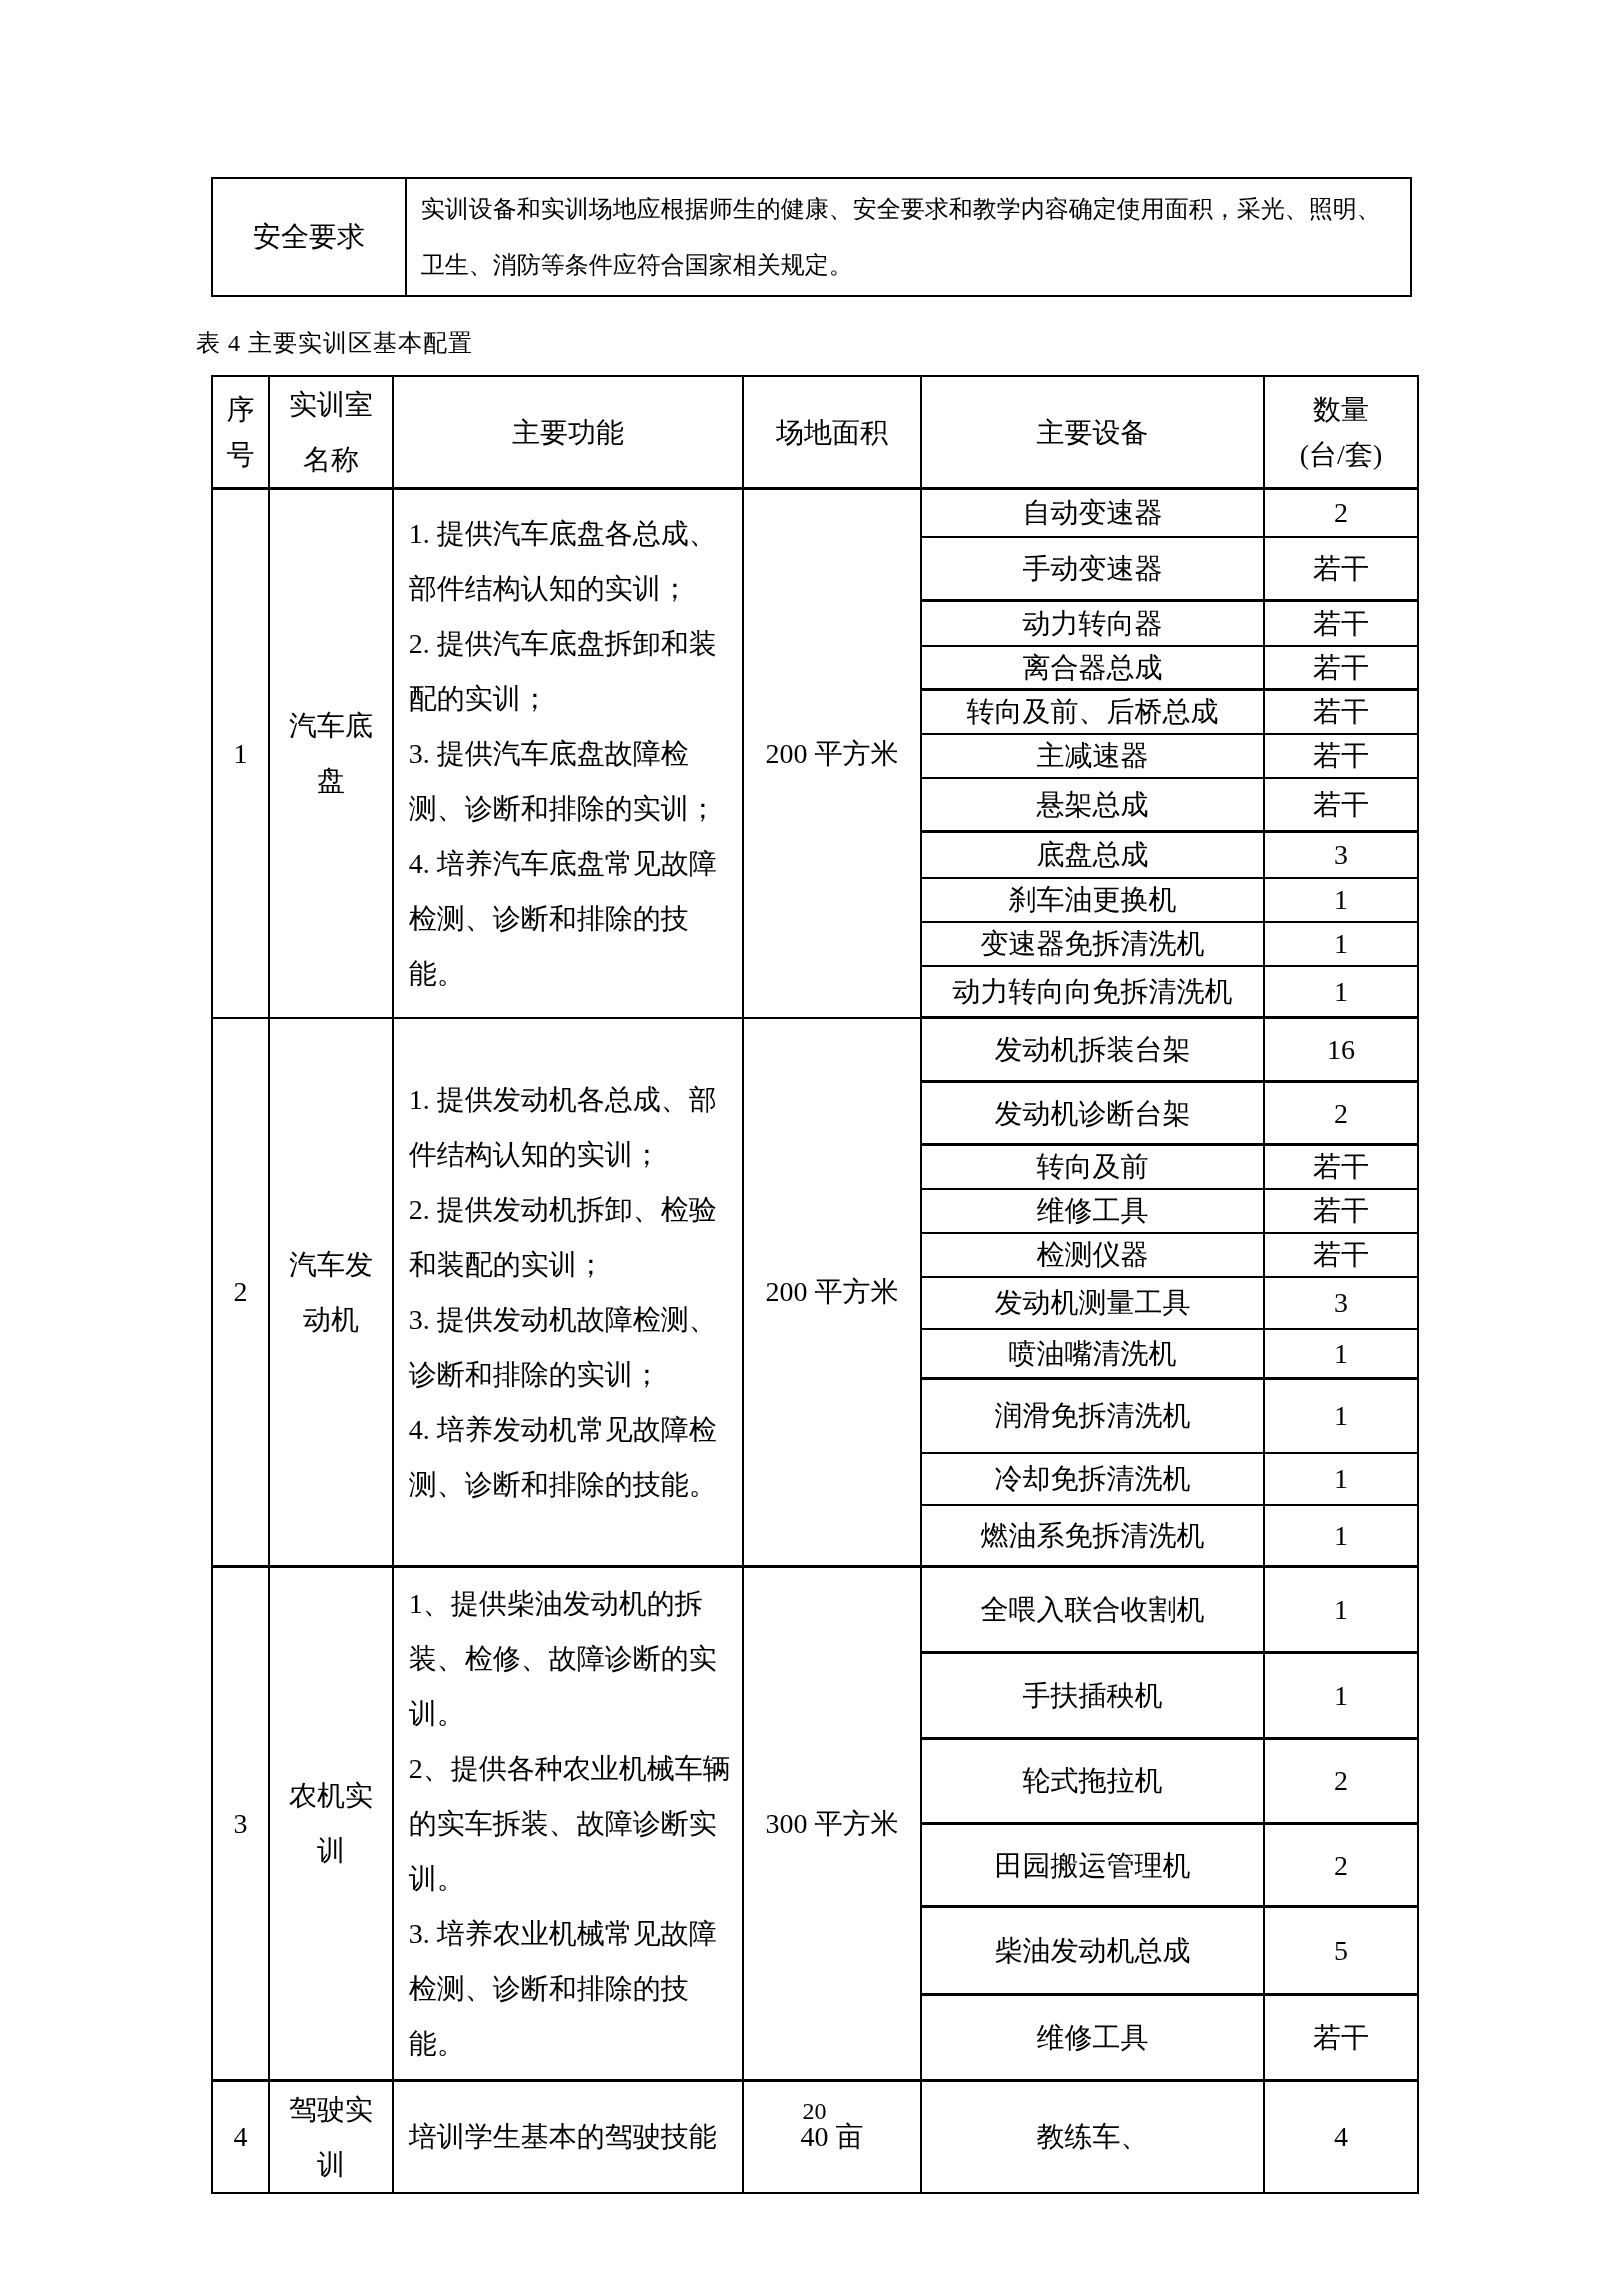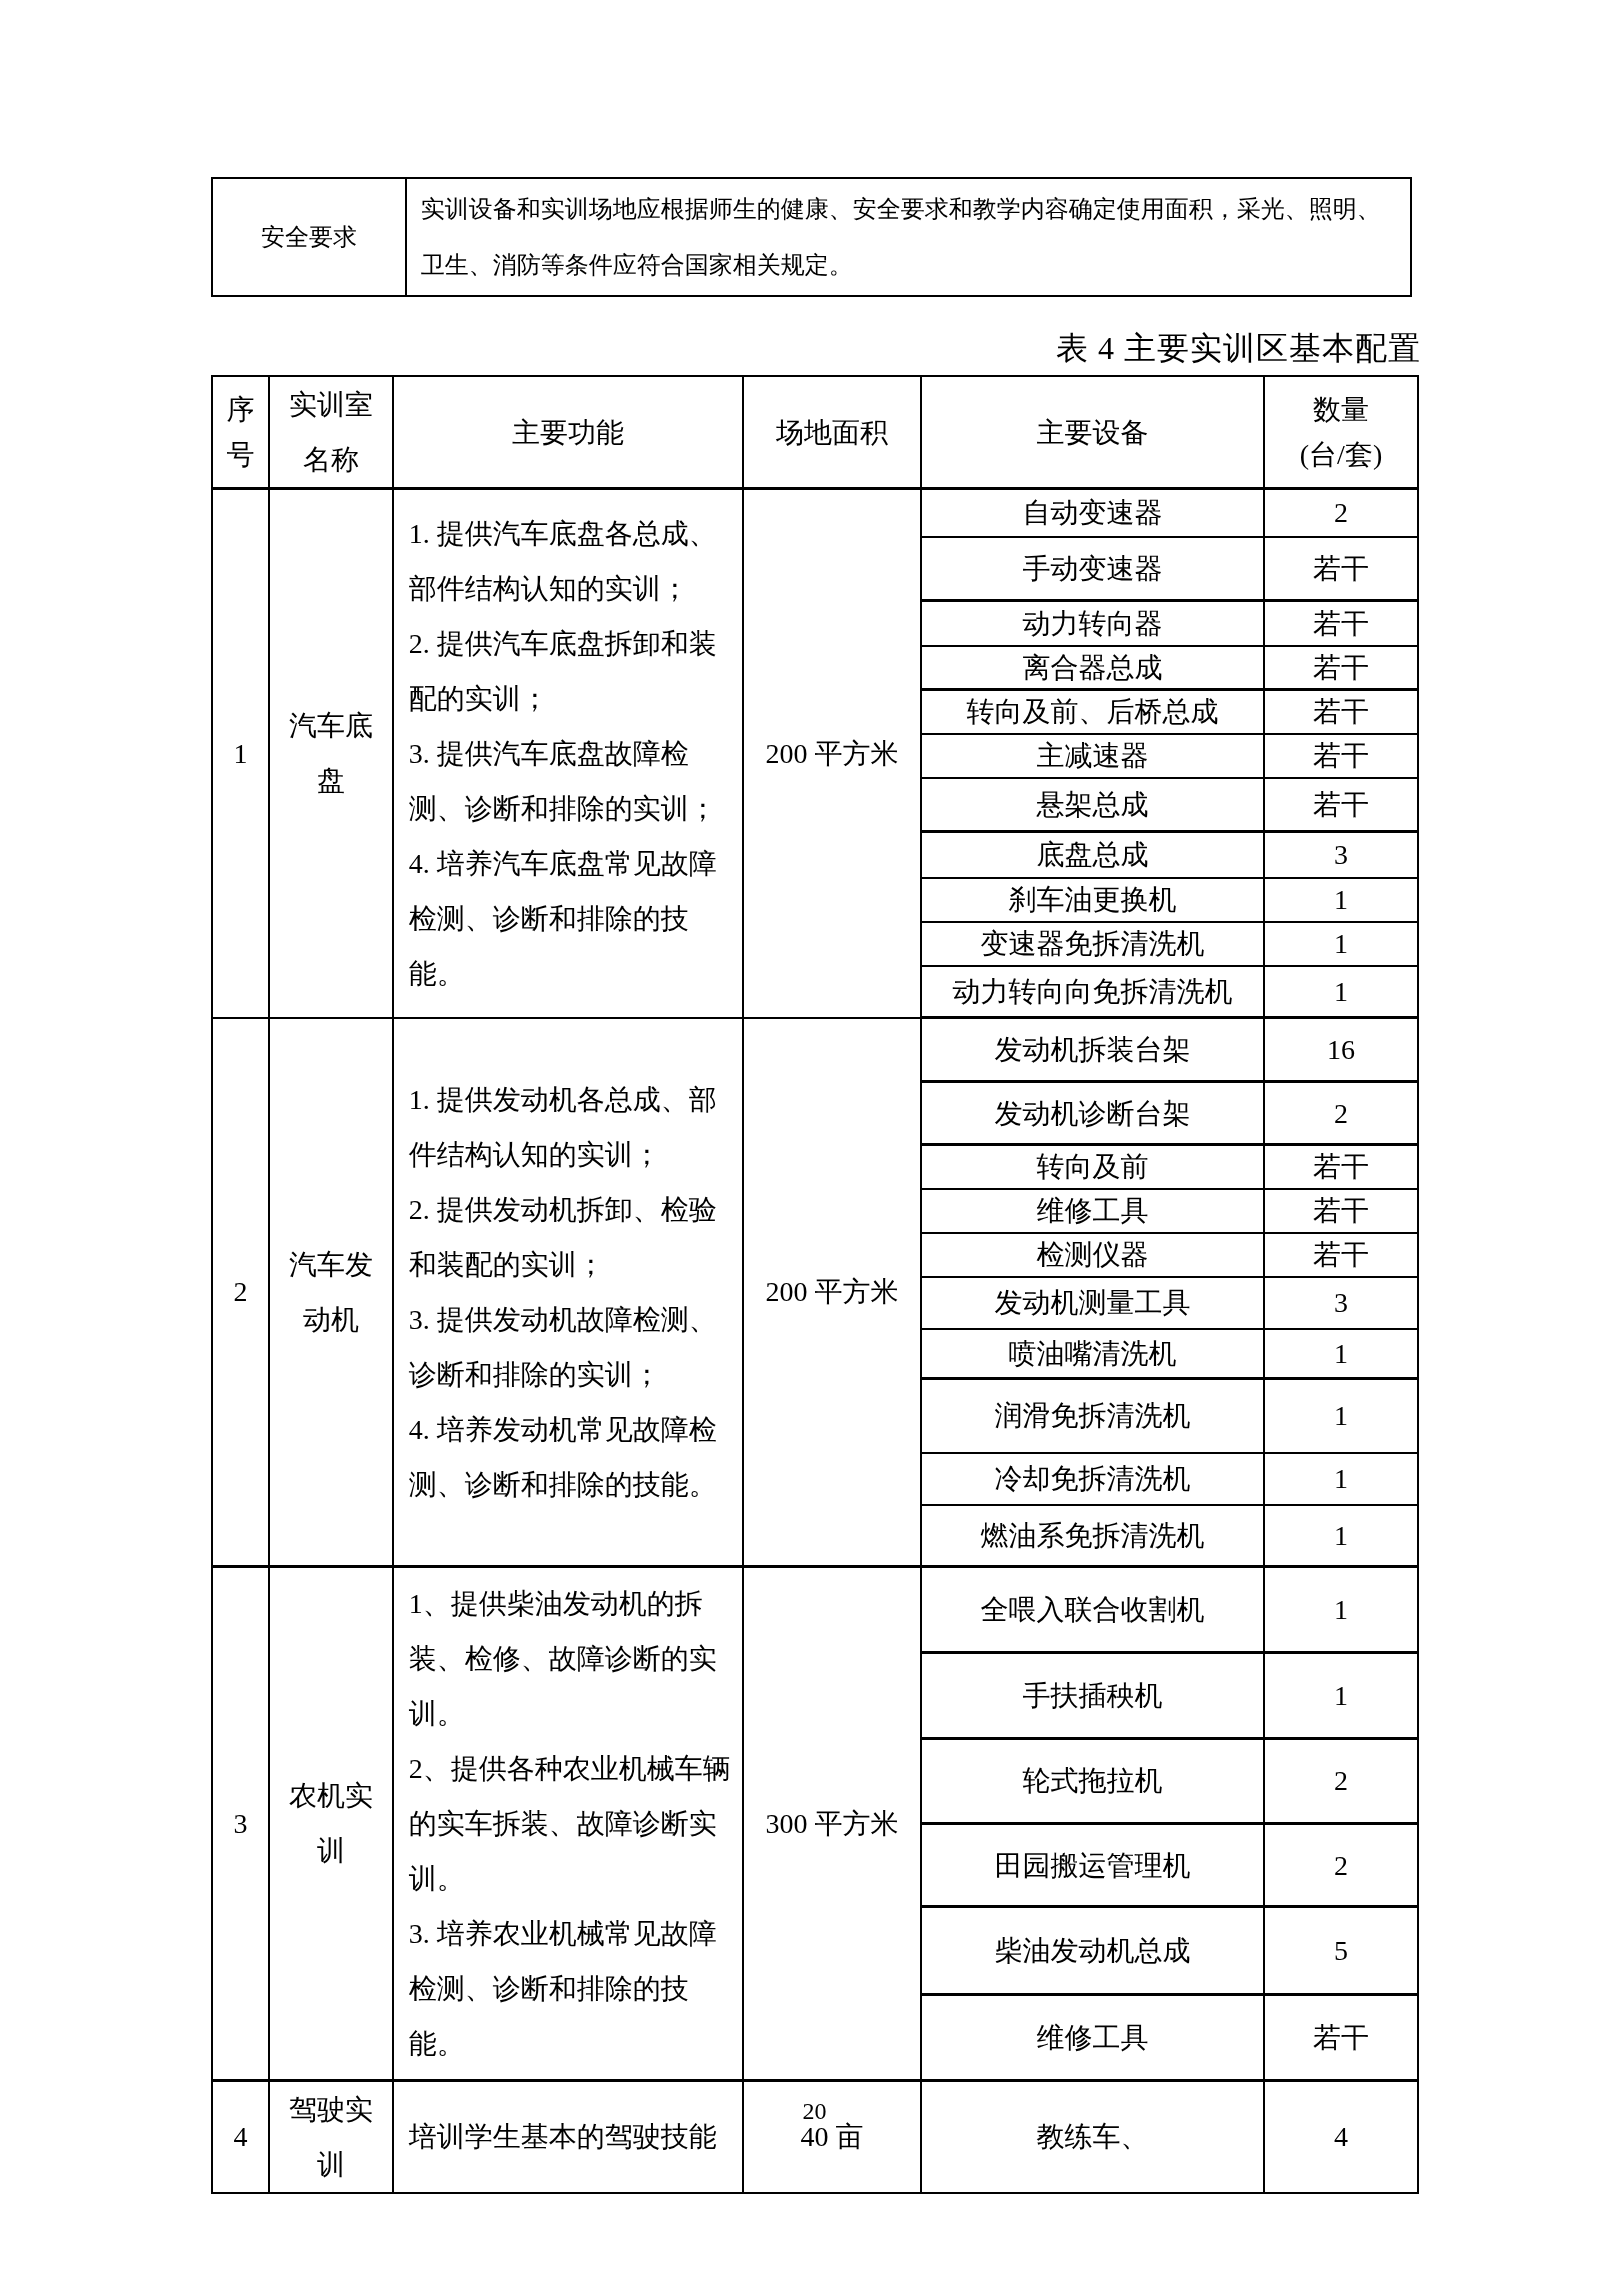--- a/index.html
+++ b/index.html
@@ -6,24 +6,24 @@
   body{
     width:1620px;height:2292px;background:#ffffff;color:#000;
     font-family:"Liberation Serif","DejaVu Serif",serif;
     position:relative;overflow:hidden;
   }
   .page{position:absolute;inset:0;}
   table{border-collapse:collapse;}
   
   .safety{position:absolute;top:177px;left:211px;width:1201px;border:2.9px solid #000;table-layout:fixed;}
   .safety td{border:2px solid #000;vertical-align:middle;}
-  .safety .lbl{width:190px;text-align:center;font-size:24px;margin-top:27px;}
+  .safety .lbl{width:190px;text-align:center;font-size:28px;margin-top:27px;}
   .safety .txt{font-size:24px;line-height:56px;padding:2px 17.6px 2px 13.7px;text-align:left;}
   
-  .title{position:absolute;top:327px;left:214px;width:1207px;text-align:right;font-size:32px;letter-spacing:1px;}
+  .title{position:absolute;top:327px;left:196px;width:1207px;text-align:left;font-size:24px;letter-spacing:1px;}
   
   .main{position:absolute;top:375px;left:211px;width:1207px;border:2.9px solid #000;table-layout:fixed;}
   .main td{border:2px solid #000;font-size:28px;text-align:center;vertical-align:middle;padding:0;overflow:hidden;}
   .main tr.tk > td{border-bottom-width:3.9px;}
   .main .hcell{line-height:45px;white-space:pre-line;}
   .main .no{line-height:49px;}
   .main .room{padding:0 15.7px;line-height:55px;}
   .main .func{text-align:left;padding:7.8px 5.9px 7.8px 14.7px;line-height:55px;white-space:pre-line;}
   .main .area{line-height:39px;}
   .main .eq{line-height:39px;}

